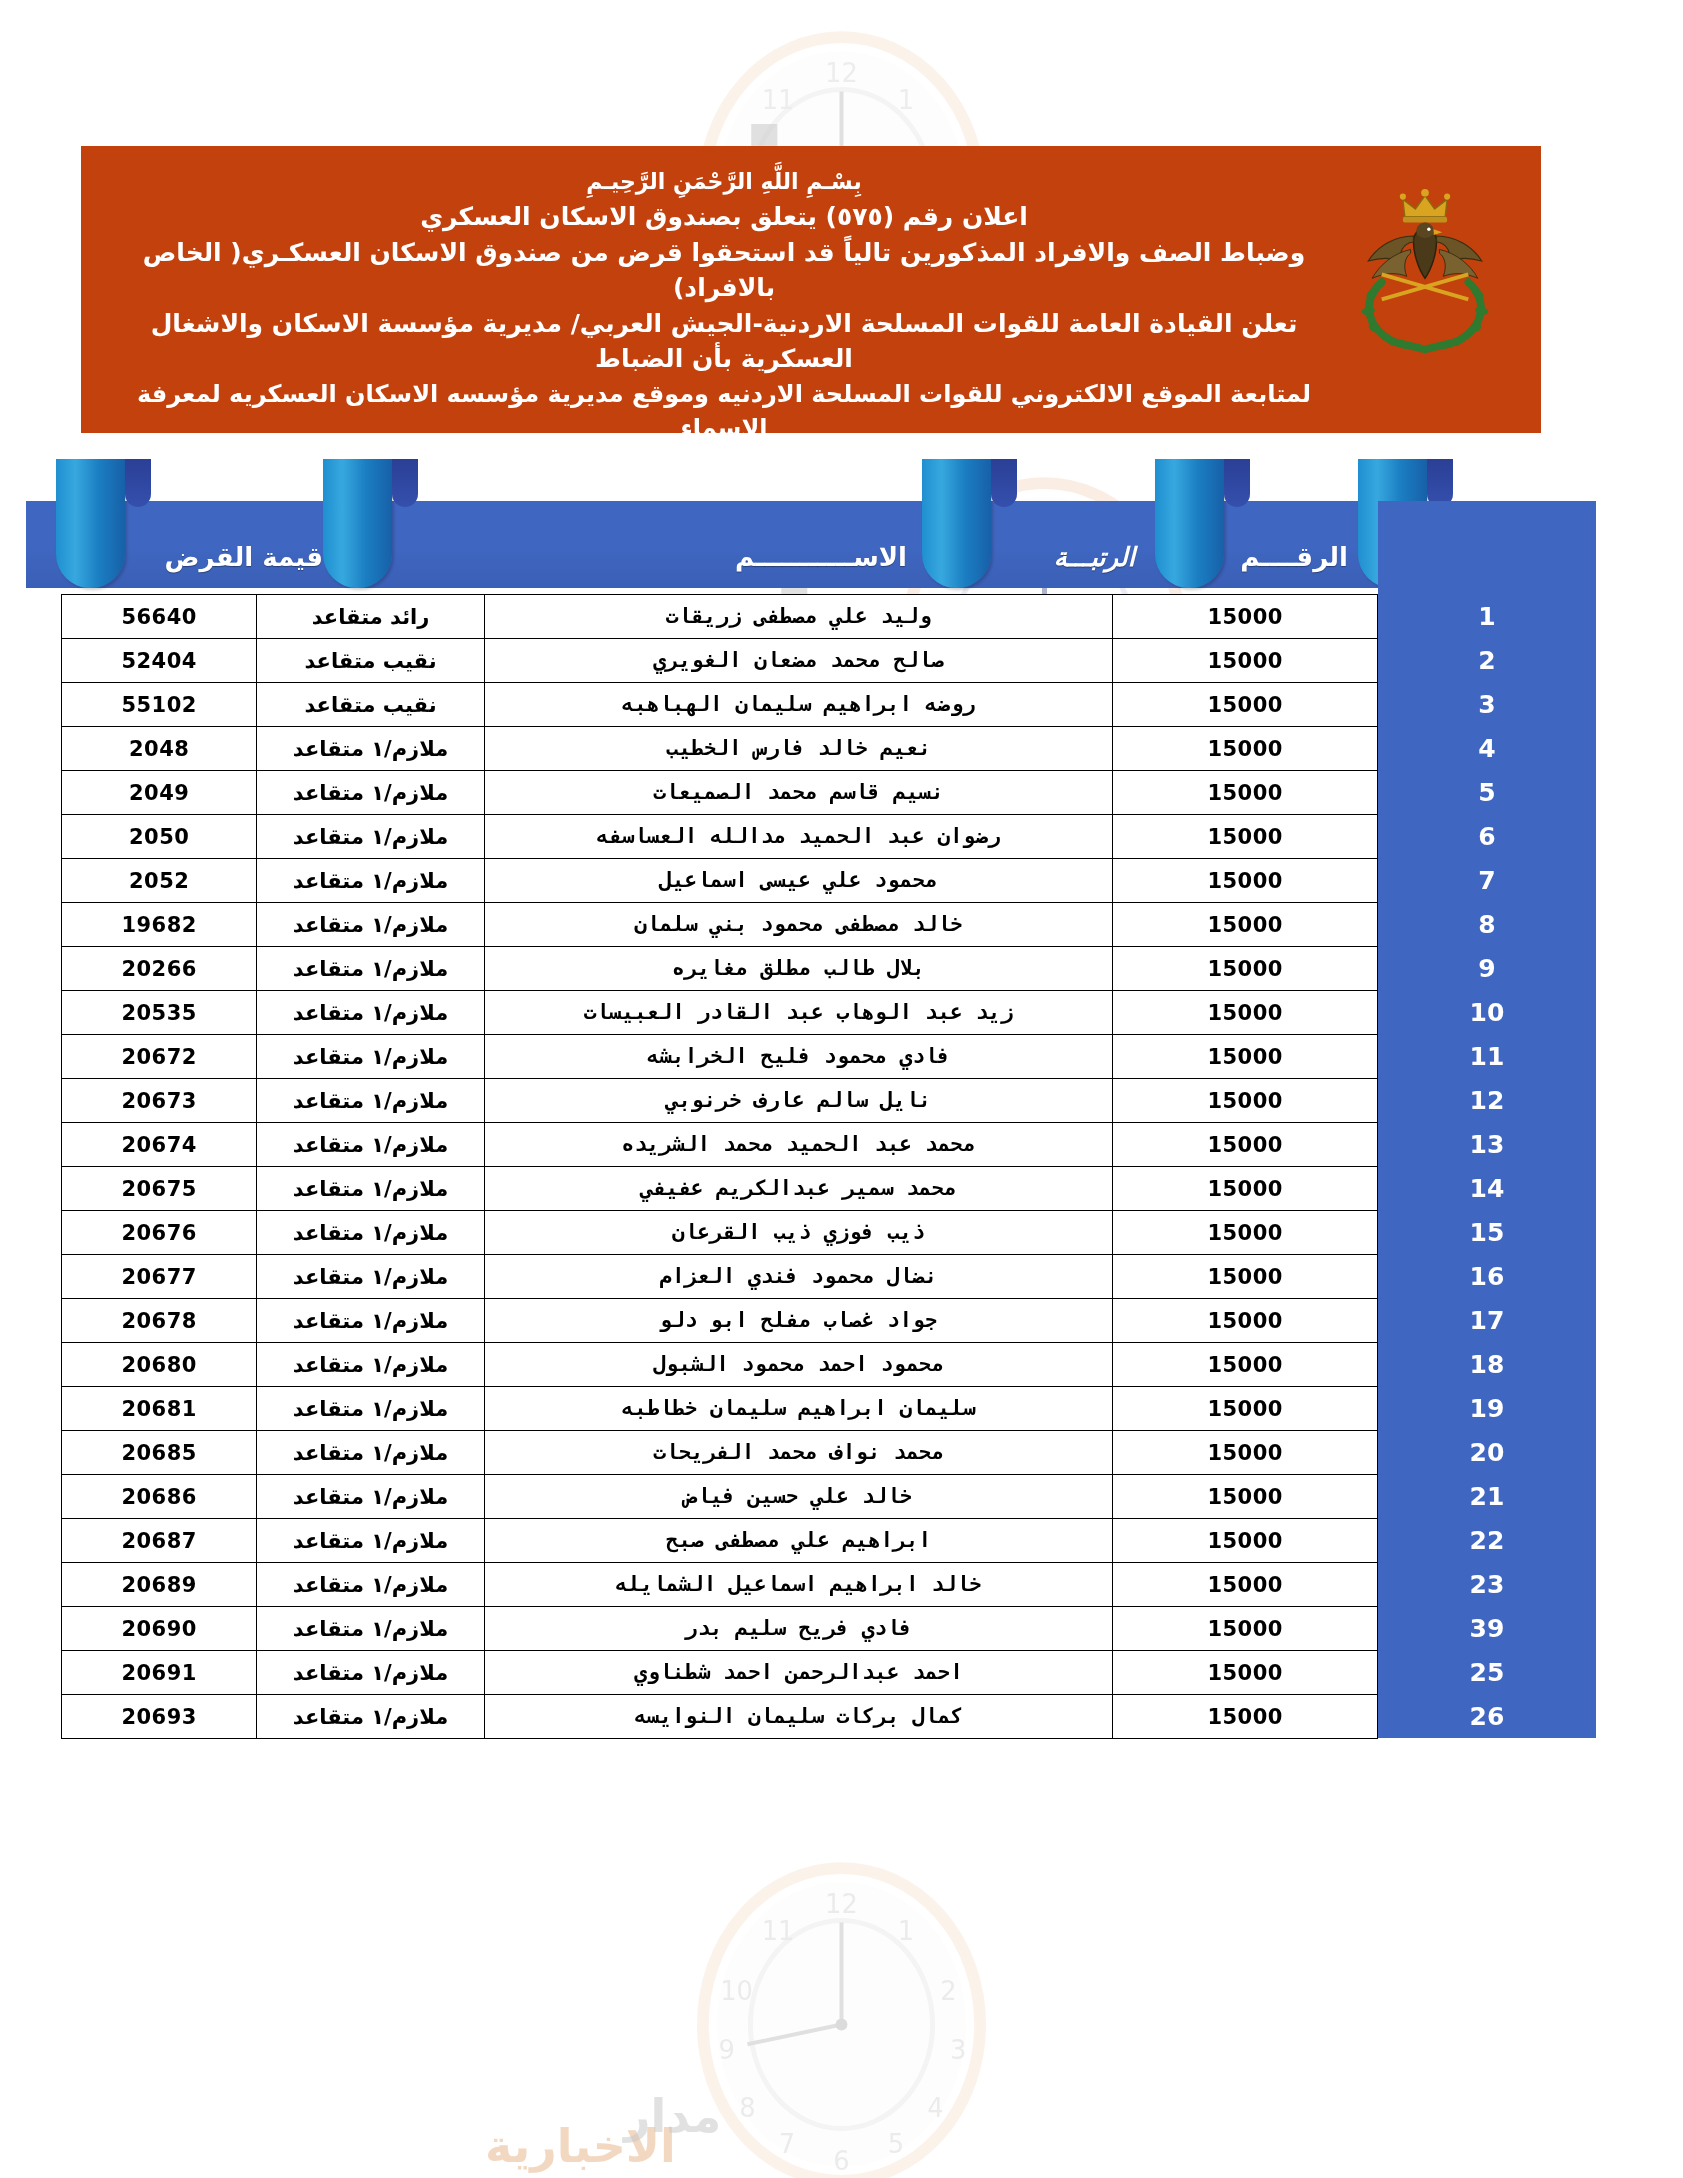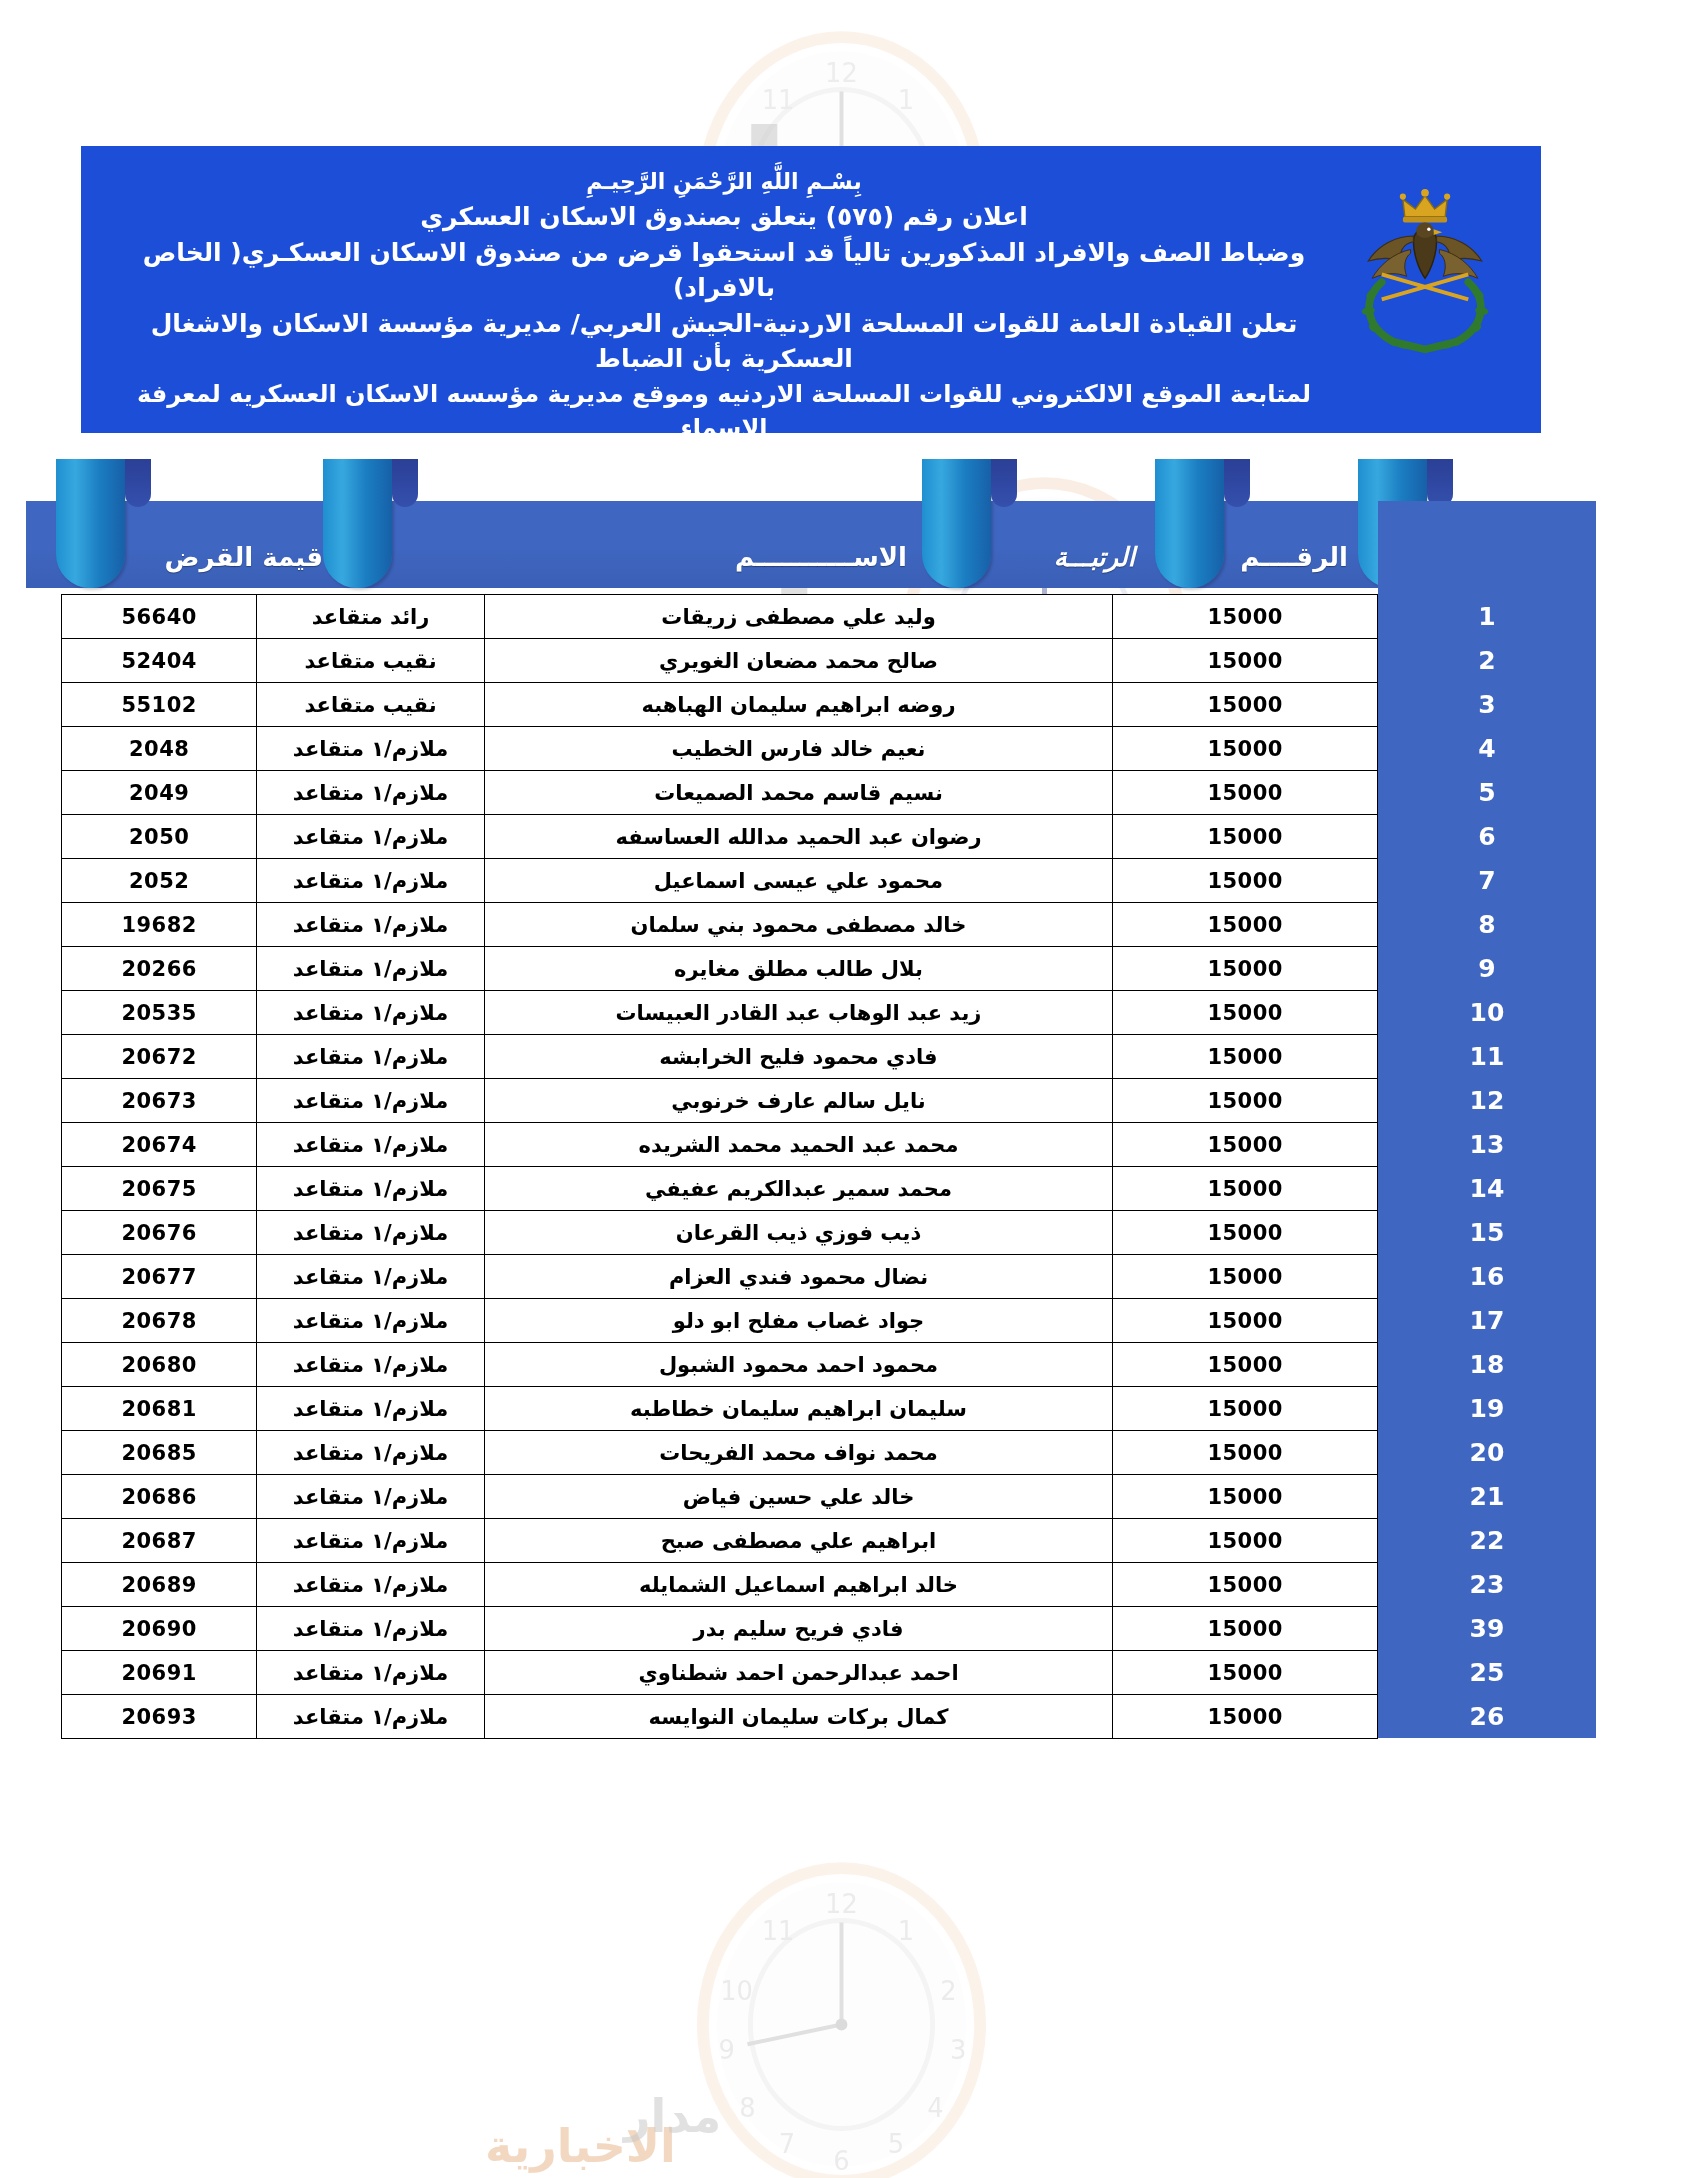--- a/index.html
+++ b/index.html
@@ -33,21 +33,21 @@
   .wm-text.grey{ color:#c9c9c9; }
 
   
   #page{ position:relative; z-index:2; }
 
   
   .banner{
     position:absolute;
     left:81px; top:146px;
     width:1460px; height:287px;
-    background:#1d4ed8;
+    background:#c2410c;
     display:flex;
     align-items:flex-start;
     justify-content:flex-start;
     padding:14px 26px 10px 26px;
   }
   .banner-text{
     flex:1;
     text-align:center;
     color:#ffffff;
     line-height:1.42;
@@ -125,21 +125,21 @@
     font-size:21px;
     font-weight:bold;
     color:#000000;
     text-align:center;
     padding:0 6px;
     background:#ffffff;
     white-space:nowrap;
     overflow:hidden;
   }
   td.c-loan{ width:248px; font-family:"DejaVu Sans",sans-serif; letter-spacing:0.5px;}
-  td.c-name{ width:589px; font-size:22px; }
+  td.c-name{ width:589px; font-size:22px;font-family:Liberation Mono, monospace; }
   td.c-rank{ width:213px; font-size:21px; }
   td.c-id{ width:183px; font-family:"DejaVu Sans",sans-serif; letter-spacing:0.5px;}
 
   
   .serials{
     position:absolute;
     left:1378px; top:594px;
     width:218px;
     background:#3f66c0;
   }

